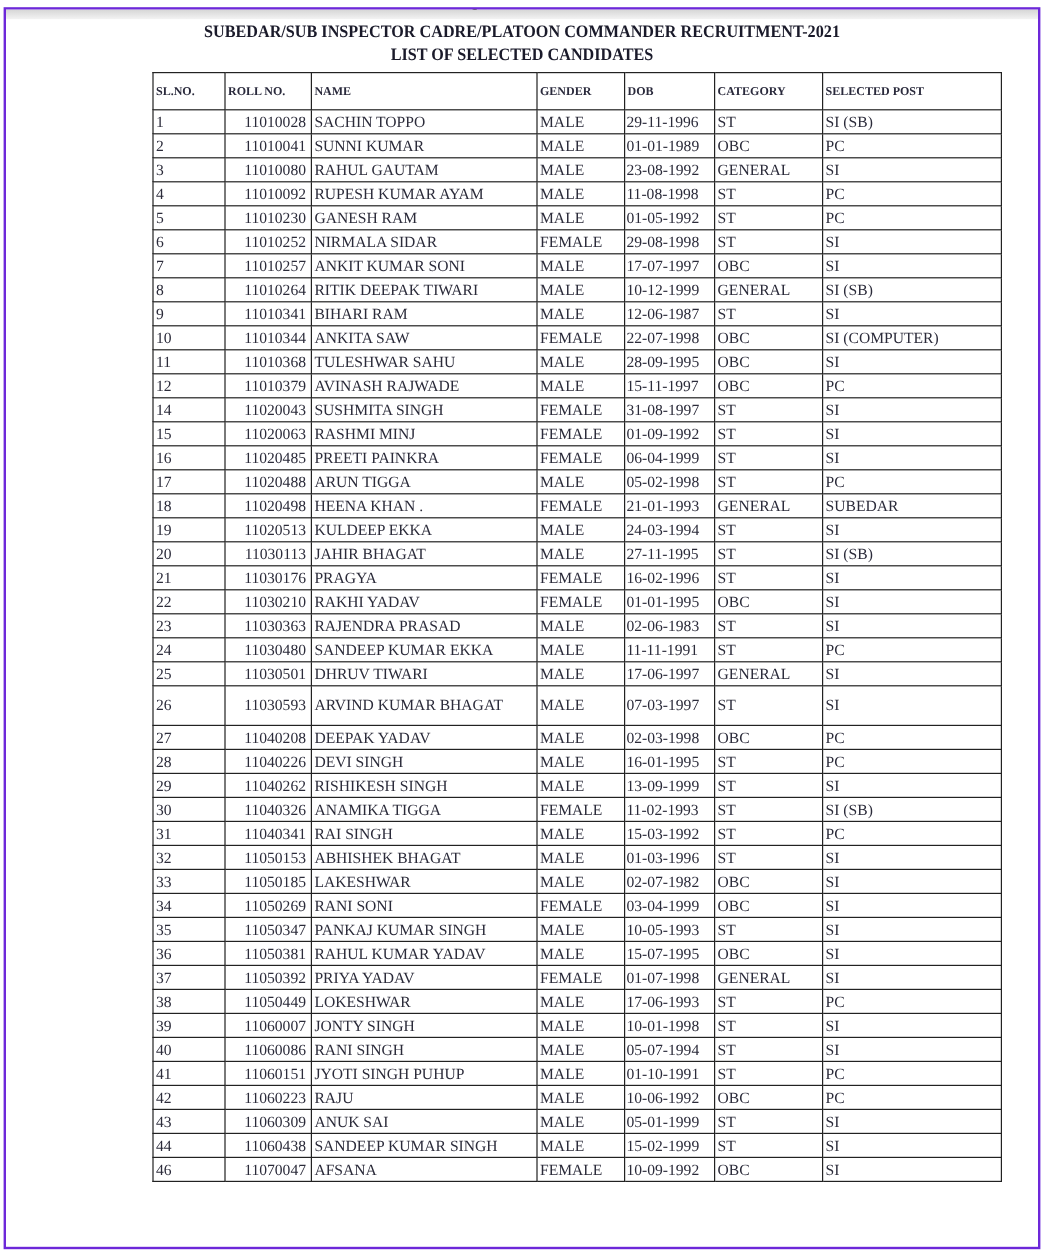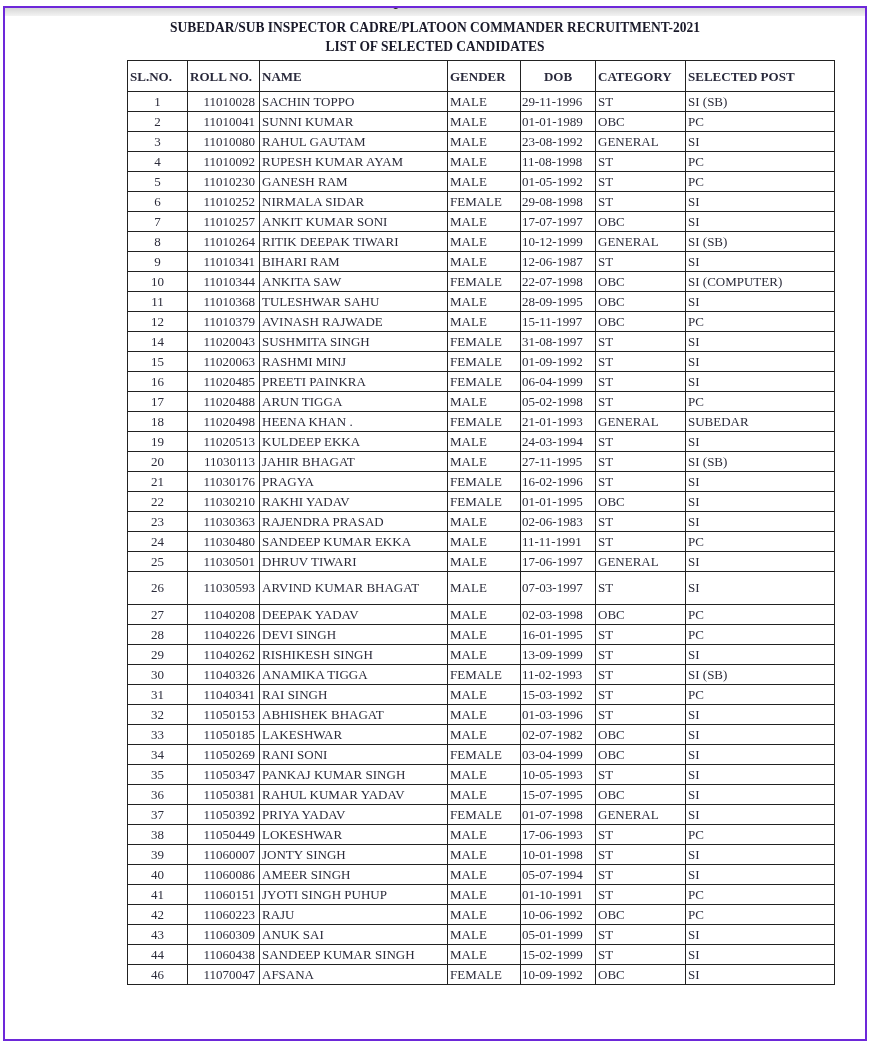--- a/index.html
+++ b/index.html
@@ -4,22 +4,22 @@
 <style>
   html, body { margin:0; padding:0; }
   body { width:870px; height:1045px; background:#ffffff; position:relative; overflow:hidden; font-family:"Liberation Serif", "DejaVu Serif", serif; }
   .frame { position:absolute; left:3px; top:6px; width:860px; height:1031px; border:2px solid #6d28d9; overflow:hidden; background:#ffffff;text-decoration:underline; }
   .topshade { position:absolute; left:0; top:0; width:100%; height:8px; background:linear-gradient(#d6d6d6,#f3f3f3); }
   .cut-title { position:absolute; left:0; top:-14px; width:870px; text-align:center; font-weight:bold; font-size:15px; color:#222; letter-spacing:0.2px; }
   .title1 { position:absolute; left:0; top:11px; width:100%; text-align:center; font-weight:bold; font-size:14.5px; color:#1a1a2a; transform:scaleX(0.93); }
   .title2 { position:absolute; left:0; top:30px; width:100%; text-align:center; font-weight:bold; font-size:14.5px; color:#1a1a2a; transform:scaleX(0.93); }
   table { position:absolute; left:122px; top:52px; border-collapse:collapse; table-layout:fixed; width:707px; }
   td, th { border:1.5px solid #222; font-size:13px; color:#2b2b3a; padding:0 2px; height:19px; line-height:19px; white-space:nowrap; overflow:hidden; }
-  th { font-weight:bold; font-size:13px; height:30px; text-align:left; color:#2a2a3c; }
-  th.c, td.c { text-align:center; }
+  th { font-weight:bold; font-size:10px; height:30px; text-align:left; color:#2a2a3c; }
+  th.c, td.c { text-align:left; }
   col.sl { width:60px; } col.roll { width:72px; } col.name { width:188px; } col.gen { width:73px; } col.dob { width:75px; } col.cat { width:90px; } col.post { width:149px; }
   tr.tall td { height:32px; line-height:32px; }
   td.roll { text-align:right; padding-right:4px; }
   td.dob { padding-left:1px; }
 </style>
 </head>
 <body>
 
 <div class="frame">
   <div class="topshade"></div>
@@ -387,21 +387,21 @@
           <td class="roll">11060007</td>
           <td>JONTY SINGH</td>
           <td>MALE</td>
           <td class="dob">10-01-1998</td>
           <td>ST</td>
           <td>SI</td>
         </tr>
         <tr>
           <td class="c">40</td>
           <td class="roll">11060086</td>
-          <td>AMEER SINGH</td>
+          <td>RANI SINGH</td>
           <td>MALE</td>
           <td class="dob">05-07-1994</td>
           <td>ST</td>
           <td>SI</td>
         </tr>
         <tr>
           <td class="c">41</td>
           <td class="roll">11060151</td>
           <td>JYOTI SINGH PUHUP</td>
           <td>MALE</td>

